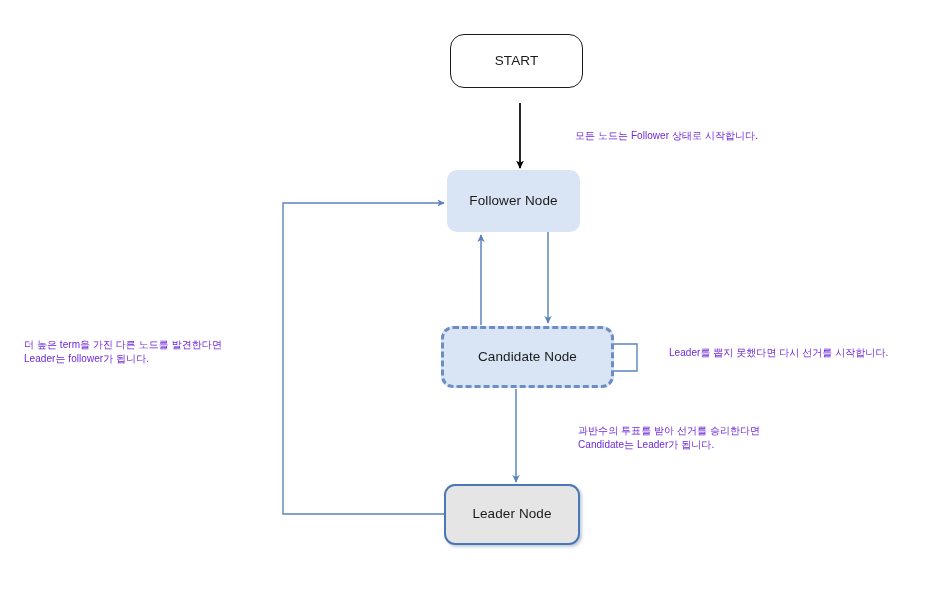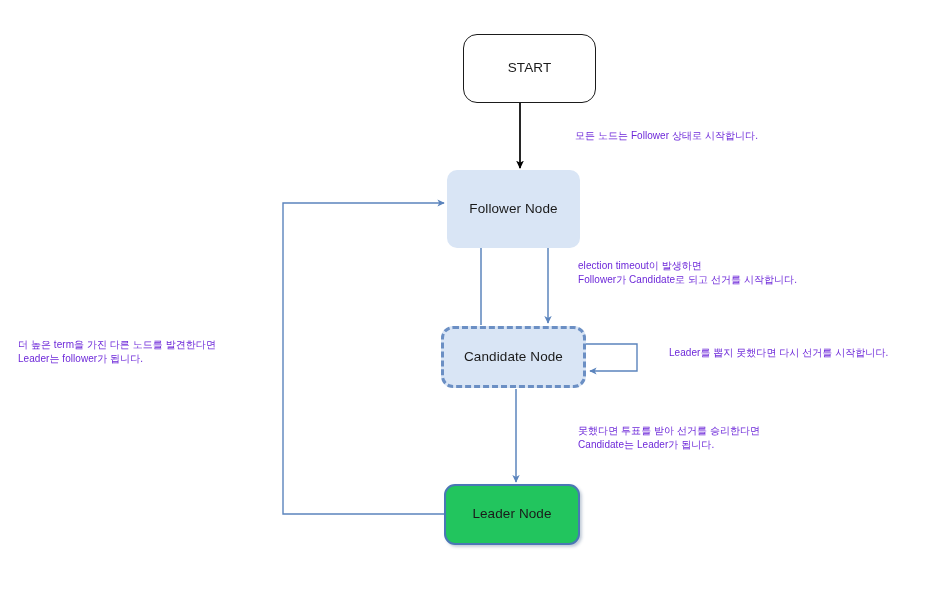--- a/index.html
+++ b/index.html
@@ -35,74 +35,74 @@
     align-items: center;
     justify-content: center;
     text-align: center;
     font-size: 13.5px;
     color: #1a1a1a;
     letter-spacing: 0.1px;
     line-height: 1.2;
   }
 
   .node-start {
-    left: 463px;
+    left: 450px;
     top: 34px;
     width: 133px;
-    height: 69px;
+    height: 54px;
     border: 1.6px solid #1b1b1b;
     border-radius: 14px;
     background: #ffffff;
   }
 
   .node-follower {
     left: 447px;
     top: 170px;
     width: 133px;
-    height: 78px;
+    height: 62px;
     border-radius: 10px;
     background: #d9e5f5;
     border: none;
   }
 
   .node-candidate {
     left: 441px;
     top: 326px;
-    width: 145px;
+    width: 173px;
     height: 62px;
     border-radius: 12px;
     background: #d9e5f5;
     border: 3.5px dashed #6b8fc4;
   }
 
   .node-leader {
     left: 444px;
     top: 484px;
     width: 136px;
     height: 61px;
     border-radius: 11px;
-    background: #22c55e;
+    background: #e5e5e5;
     border: 2px solid #4a77b5;
     box-shadow: 2px 2px 3px rgba(60, 90, 130, 0.30);
   }
 
   
   .note {
     position: absolute;
     font-size: 10px;
     color: #6d28d9;
     line-height: 1.35;
     white-space: pre;
     letter-spacing: 0.05px;
   }
   .note-start-to-follower { left: 575px; top: 129px; }
   .note-candidate-to-follower { left: 292px; top: 256px; }
   .note-follower-to-candidate { left: 578px; top: 259px; }
   .note-candidate-self { left: 651px; top: 346px; margin-left: 18px; }
-  .note-leader-to-follower { left: 18px; top: 338px; }
+  .note-leader-to-follower { left: 24px; top: 338px; }
   .note-candidate-to-leader { left: 578px; top: 424px; }
 </style>
 </head>
 <body>
 
 <div id="canvas">
 
   <svg id="edges" viewBox="0 0 946 603" width="946" height="603">
     <defs>
       <marker id="arrow-black" viewBox="0 0 10 10" refX="8.4" refY="5" markerWidth="5.2" markerHeight="5.2" orient="auto-start-reverse">
@@ -138,24 +138,22 @@
     <span>Candidate Node</span>
   </div>
 
   <div class="node node-leader">
     <span>Leader Node</span>
   </div>
 
   <div class="note note-start-to-follower">모든 노드는 Follower 상태로 시작합니다.</div>
 
 
-  <div class="note note-follower-to-candidate">election timeout이 발생하면
-Follower가 Candidate로 되고 선거를 시작합니다.</div>
 
   <div class="note note-candidate-self">Leader를 뽑지 못했다면 다시 선거를 시작합니다.</div>
 
   <div class="note note-leader-to-follower">더 높은 term을 가진 다른 노드를 발견한다면
 Leader는 follower가 됩니다.</div>
 
-  <div class="note note-candidate-to-leader">못했다면 투표를 받아 선거를 승리한다면
+  <div class="note note-candidate-to-leader">과반수의 투표를 받아 선거를 승리한다면
 Candidate는 Leader가 됩니다.</div>
 
 </div>
 
 </body></html>

